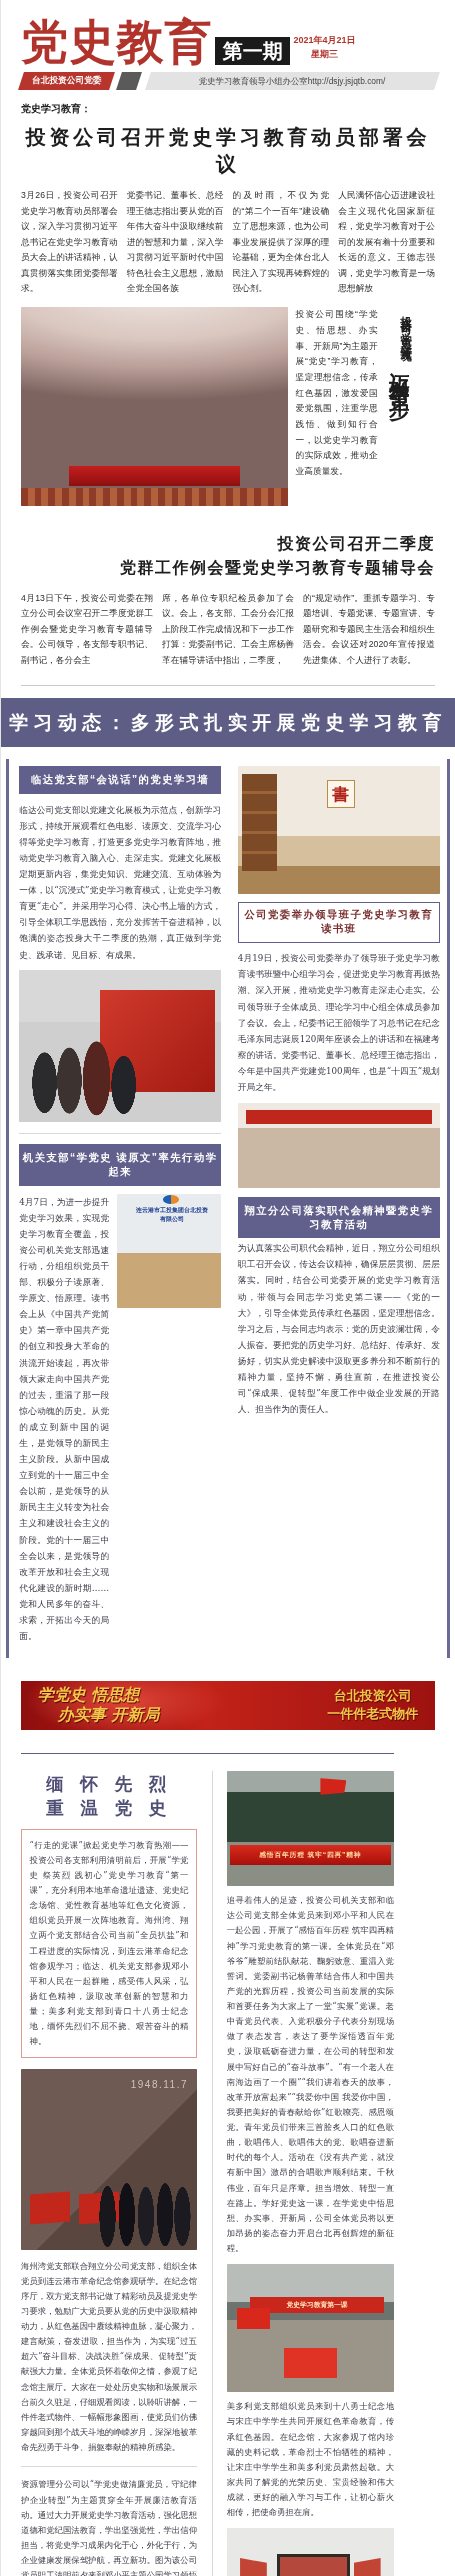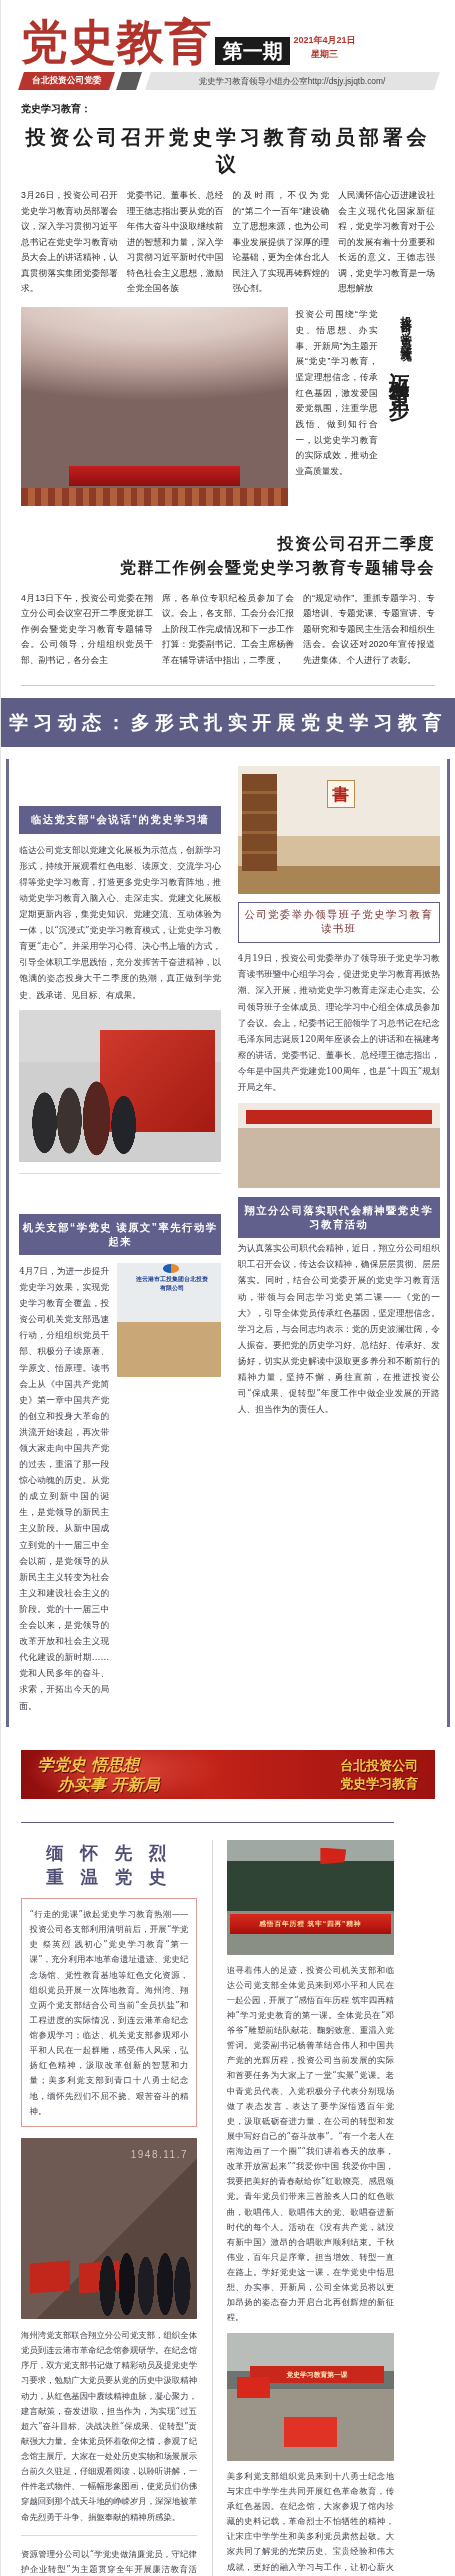--- a/index.html
+++ b/index.html
@@ -37,22 +37,22 @@
   .vt-big{font-size:20.5px;letter-spacing:4.6px;}
   
   .a2{padding:26px 20px 0 20px;}
   .a2 h2{margin:0 0 10.6px 0;text-align:right;font-size:16px;line-height:1.5;color:#1e1e1e;letter-spacing:1.5px;}
   .hr-gray{border:none;border-top:1.5px solid #c9c9c9;margin:16.7px 20px 0 20px;}
   
   .pbanner{background:#5d5d85;color:#fff;text-align:center;font-size:19px;font-weight:bold;letter-spacing:5.3px;padding:11.4px 0;margin-top:12px;}
   
   .dyn{margin:12px 4.6px 0 4.6px;border-left:3.8px solid #6a6a94;border-right:3.8px solid #6a6a94;padding:7.6px 7.6px 13.7px 10.6px;display:flex;gap:16.7px;}
   .dyn-col{flex:1;min-width:0;}
-  .ph-head{background:#615f8b;color:#fff;font-weight:bold;font-size:10.3px;letter-spacing:1.5px;text-align:center;padding:6.8px 3px;margin-top:40px;}
-  .ph-head-outline{background:#fff;border:1.5px solid #615f8b;color:#7a2f2f;font-weight:normal;font-size:10.3px;letter-spacing:1.5px;text-align:center;padding:5.3px 3px;}
+  .ph-head{background:#615f8b;color:#fff;font-weight:bold;font-size:10.3px;letter-spacing:1.5px;text-align:center;padding:6.8px 3px;}
+  .ph-head-outline{background:#fff;border:1.5px solid #615f8b;color:#7a2f2f;font-weight:bold;font-size:10.3px;letter-spacing:1.5px;text-align:center;padding:5.3px 3px;}
   .dyn p{font-size:8.7px;line-height:1.85;text-align:justify;color:#3a3a46;}
   .ph-wall{height:152px;background:linear-gradient(180deg,#d8d8d8 0 34%,#cfcfcf 34% 100%);}
   .ph-wall .red{position:absolute;top:20px;right:6px;left:40%;bottom:30px;background:linear-gradient(135deg,#d03a2c,#a31a12);}
   .ph-wall .fig{position:absolute;bottom:0;left:6%;width:56%;height:72%;background:
      radial-gradient(ellipse 18% 46% at 12% 64%, #2b2b2e 60%, transparent 61%),
      radial-gradient(ellipse 18% 50% at 34% 62%, #3c3330 60%, transparent 61%),
      radial-gradient(ellipse 20% 56% at 58% 60%, #57251f 60%, transparent 61%),
      radial-gradient(ellipse 18% 44% at 82% 66%, #23232a 60%, transparent 61%);}
   .ph-read{height:128px;background:linear-gradient(180deg,#efe9df 0 55%,#d6bf9d 55% 78%,#a98455 78% 100%);}
   .ph-read .glyph{position:absolute;top:13.7px;left:44%;width:26px;height:26px;background:#fdf6ea;border:1.5px solid #b98c4a;color:#b0251c;font-weight:bold;font-size:16.7px;display:flex;align-items:center;justify-content:center;}
@@ -152,21 +152,21 @@
       </div>
     </div>
   </div>
 
   <div class="a2">
     <h2>
       <span>投资公司召开二季度</span><br>
       <span>党群工作例会暨党史学习教育专题辅导会</span>
     </h2>
     <div class="cols4">
-      <p>4月13日下午，投资公司党委在翔立分公司会议室召开二季度党群工作例会暨党史学习教育专题辅导会。公司领导，分组组织党员干部、副书记，各分会主</p>
+      <p>4月13日下午，投资公司党委在翔立分公司会议室召开二季度党群工作例会暨党史学习教育专题辅导会。公司领导，各支部专职书记、副书记，各分会主</p>
       <p>席，各单位专职纪检员参加了会议。会上，各支部、工会分会汇报上阶段工作完成情况和下一步工作打算：党委副书记、工会主席杨善革在辅导讲话中指出，二季度，</p>
       <p>的“规定动作”。重抓专题学习、专题培训、专题党课、专题宣讲、专题研究和专题民主生活会和组织生活会。会议还对2020年宣传报道先进集体、个人进行了表彰。</p>
     </div>
   </div>
 
   <hr class="hr-gray">
 
   <div class="pbanner">学习动态：多形式扎实开展党史学习教育</div>
 
   <div class="dyn">
@@ -206,21 +206,21 @@
     </div>
   </div>
 
   <div class="goldbanner">
     <div class="gb-left">
       <div>学党史 悟思想</div>
       <div class="l2">办实事 开新局</div>
     </div>
     <div class="gb-right">
       <div>台北投资公司</div>
-      <div>党史学习教育</div>
+      <div>一件件老式物件</div>
     </div>
   </div>
 
   <hr class="mem-rule">
 
   <div class="two-col">
     <div class="tc-left">
       <div class="mem-title serif">缅 怀 先 烈　 重 温 党 史</div>
       <div class="redbox">
         <p class="serif">“行走的党课”掀起党史学习教育热潮——投资公司各支部利用清明前后，开展“学党史 祭英烈 践初心”党史学习教育“第一课”，充分利用本地革命遗址遗迹、党史纪念场馆、党性教育基地等红色文化资源，组织党员开展一次阵地教育。海州湾、翔立两个党支部结合公司当前“全员扒盐”和工程进度的实际情况，到连云港革命纪念馆参观学习；临达、机关党支部参观邓小平和人民在一起群雕，感受伟人风采，弘扬红色精神，汲取改革创新的智慧和力量；美多利党支部到青口十八勇士纪念地，缅怀先烈们不屈不挠、艰苦奋斗的精神。</p>

